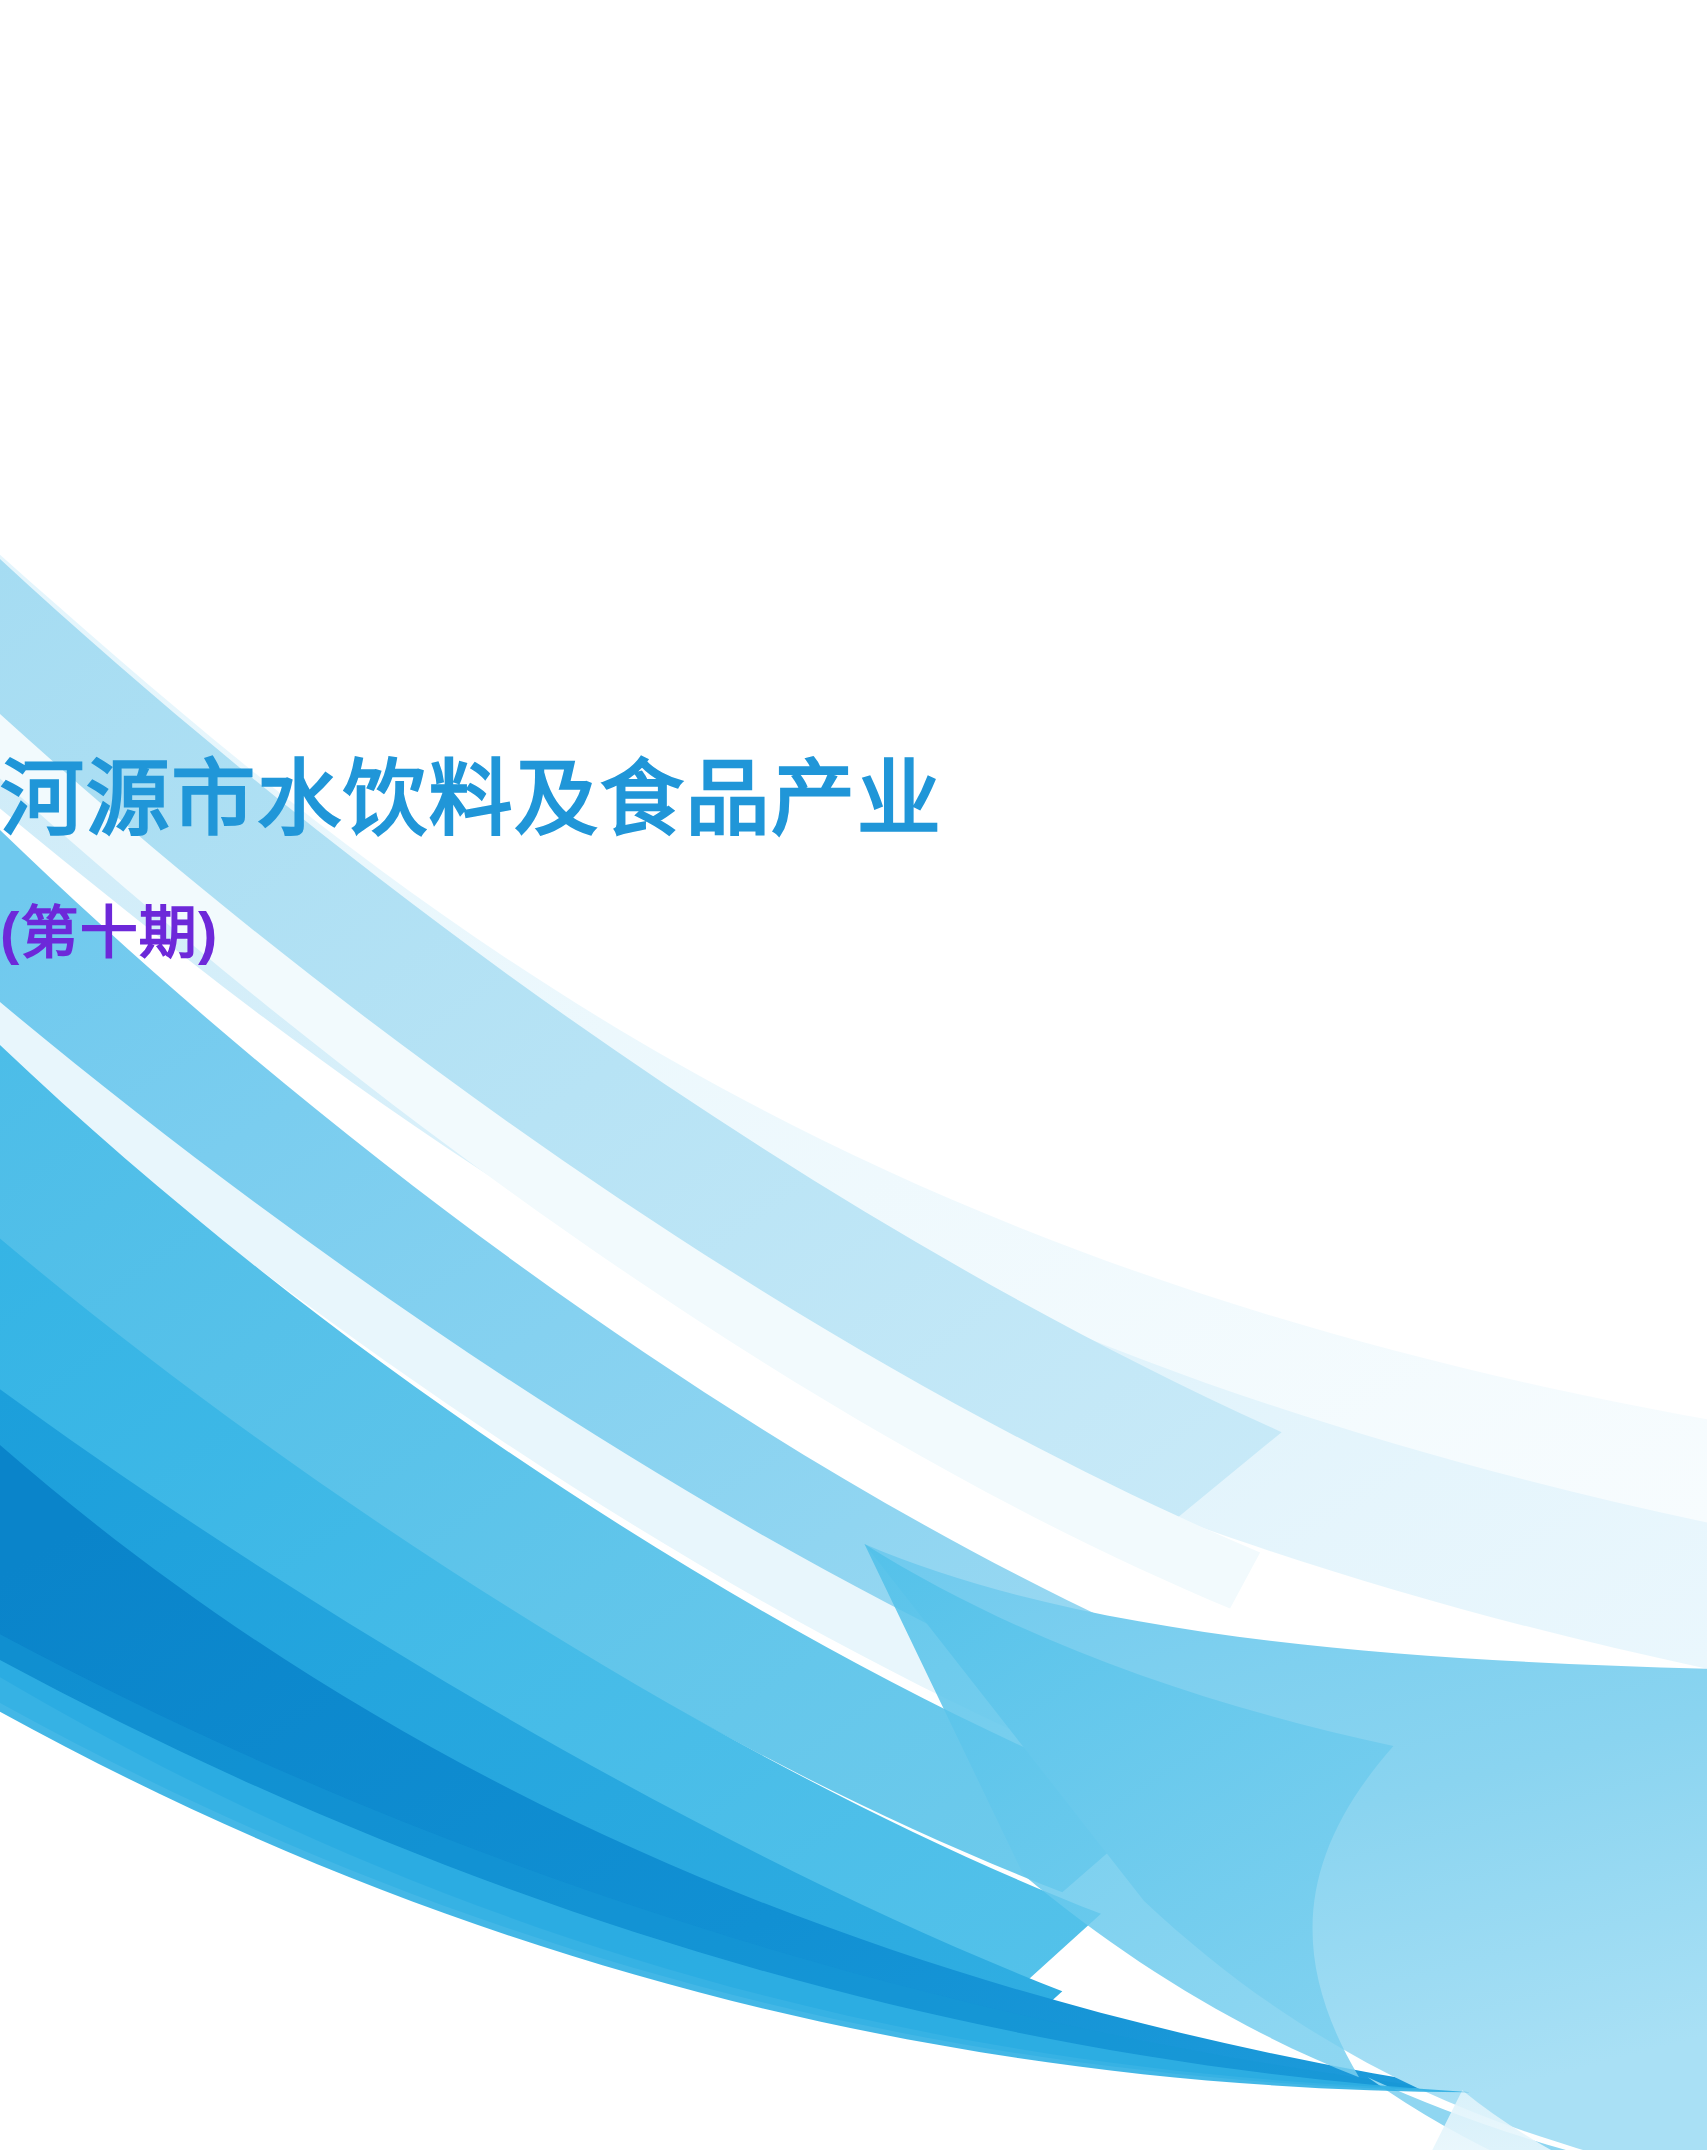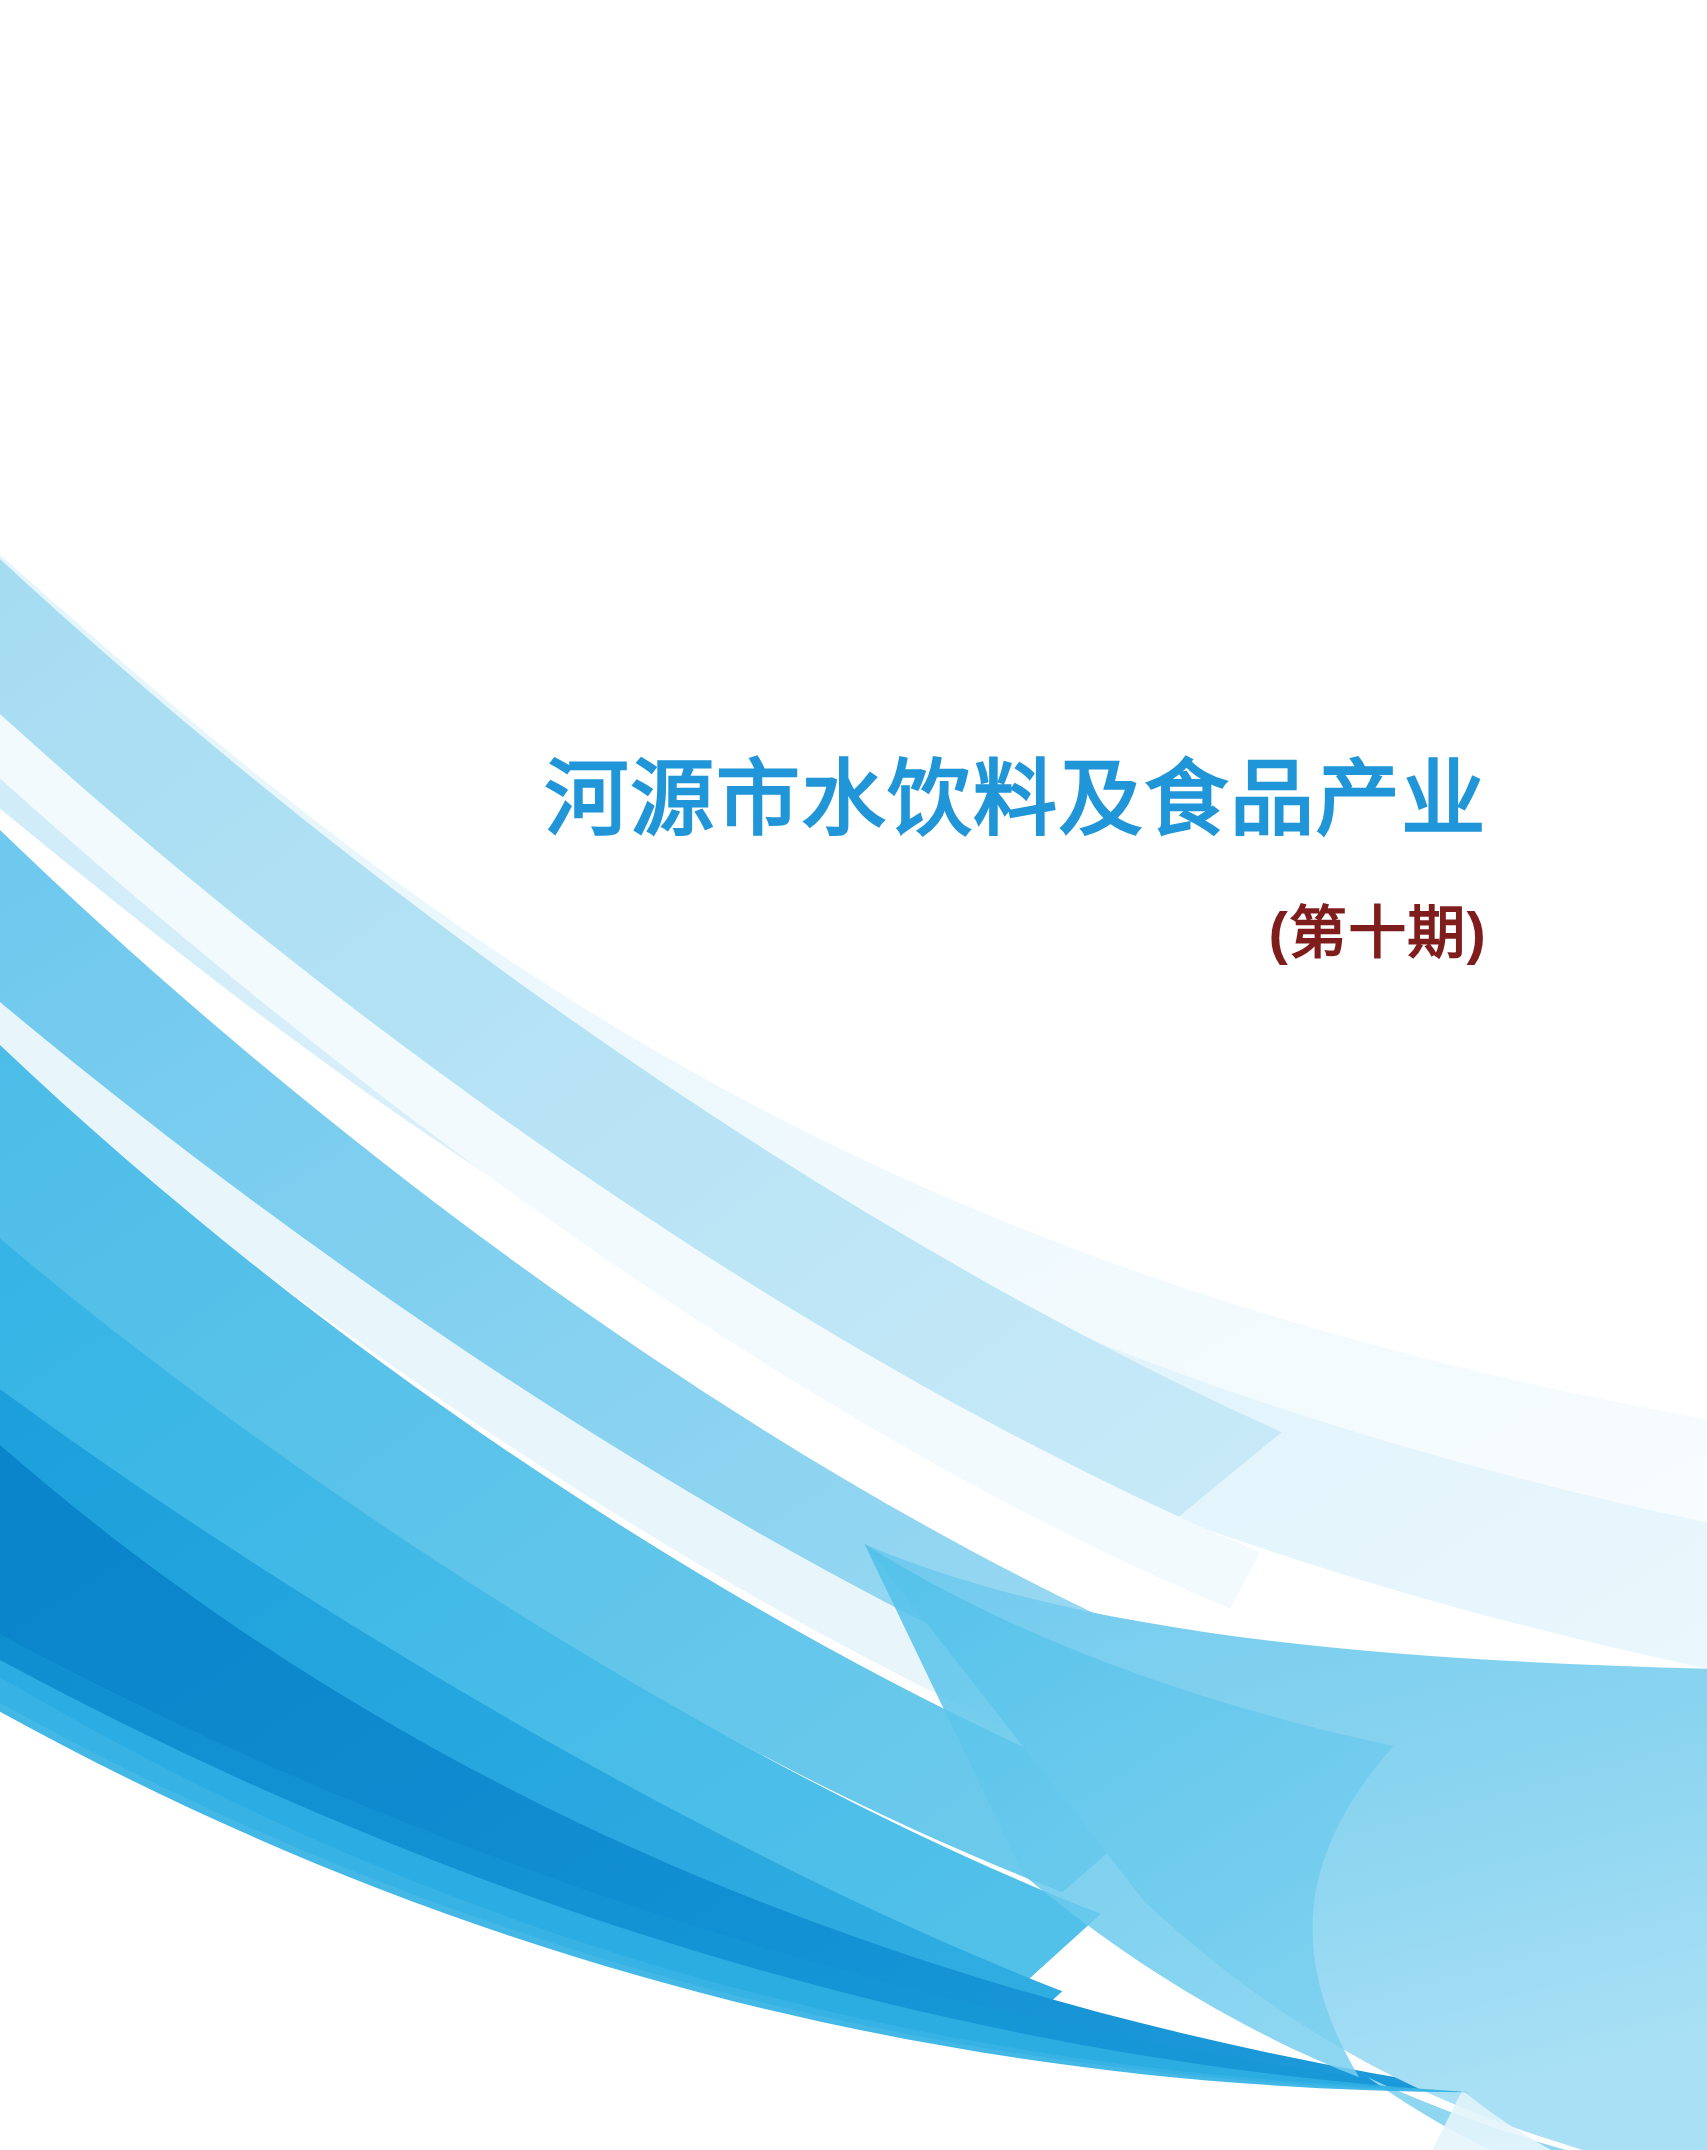--- a/index.html
+++ b/index.html
@@ -30,21 +30,21 @@
     pointer-events: none;
   }
 
   
   #title-block {
     position: absolute;
     left: 0;
     top: 757px;
     width: 1487px;
     z-index: 3;
-    text-align: right;
+    text-align: left;
   }
 
   .title-line {
     font-weight: bold;
     letter-spacing: 0.02em;
     line-height: 1.0;
     white-space: nowrap;
   }
 
   #main-title-line-1 {
@@ -199,18 +199,18 @@
              C 980,4520 2120,4860 3420,4865
              C 2200,4790 1040,4420 0,3860 Z"></path>
 
   </svg>
 
   <div id="title-block">
 
     <div class="title-line" id="main-title-line-1" style="color:#2096D8;">河源市水饮料及食品产业</div>
 
 
-    <div class="title-line" id="issue-number" style="color:#7f1d1d;padding-left:17px;">(第十期)</div>
+    <div class="title-line" id="issue-number" style="color:#6d28d9;">(第十期)</div>
 
   </div>
 
 </div>
 
 
 </body></html>

